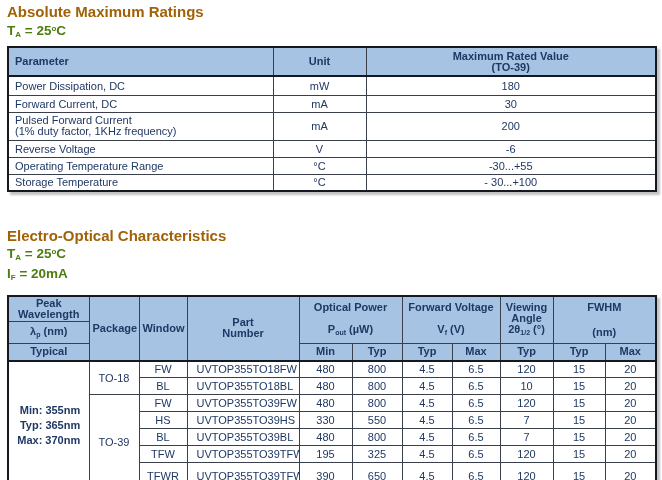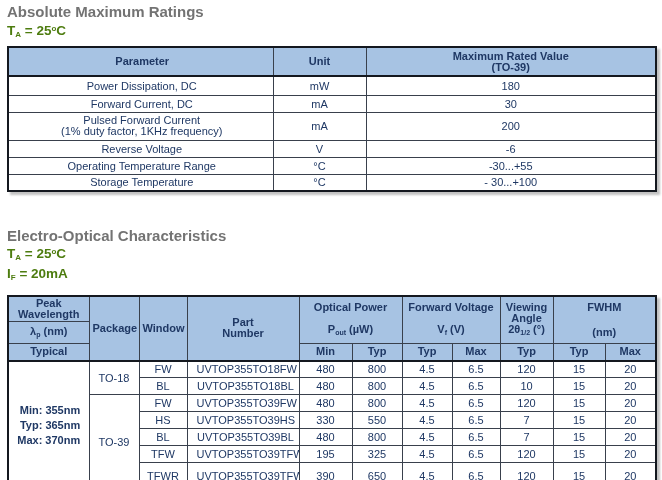--- a/index.html
+++ b/index.html
@@ -1,21 +1,21 @@
 <!DOCTYPE html>
 <html><head>
 <meta charset="utf-8">
 <style>
   * { margin:0; padding:0; box-sizing:border-box; }
   body { background:#e8e8e8; font-family:"Liberation Sans", sans-serif; }
   .page {
     position:relative; width:662px; height:480px; background:#ffffff;
     color:#1f3864; overflow:hidden;
   }
-  .sec-title { position:absolute; left:7px; font-size:15px; font-weight:bold; color:#737373; }
+  .sec-title { position:absolute; left:7px; font-size:15px; font-weight:bold; color:#a16207; }
   .cond-line { position:absolute; left:7px; font-size:13.5px; font-weight:bold; color:#4d7c0f; }
   sub.sm { font-size:8px; vertical-align:-2px; font-weight:bold; }
   sup.sm { font-size:8px; vertical-align:4px; font-weight:bold; }
   th sub, td sub { font-size:7px; vertical-align:-2px; }
 
   table {
     position:absolute; left:7px; border-collapse:collapse; table-layout:fixed;
     width:648px; font-size:11px; color:#1f3864;
     border:2px solid #14181f;
     box-shadow:3px 3px 2px rgba(120,120,120,0.45);
@@ -23,21 +23,21 @@
   }
   #table-abs { top:46px; }
   #table-eo  { top:295px; }
   th, td { border:1px solid #39404c; overflow:hidden; }
   th {
     background:#a7c3e3; font-weight:bold; text-align:center; vertical-align:middle;
     padding:1px 3px; line-height:11px;
   }
   td { text-align:center; vertical-align:middle; padding:1px 4px; line-height:12px; }
   .hdr-bottom { border-bottom:2px solid #14181f; }
-  .left { text-align:center; padding-left:6px; }
+  .left { text-align:left; padding-left:6px; }
   .stack div { line-height:11px; }
   .group-cell { vertical-align:middle; }
   .group-inner { display:flex; flex-direction:column; justify-content:space-between; height:38px; padding:1px 0; }
   .wl-cell { font-weight:bold; }
   .wl-inner { display:inline-block; text-align:right; line-height:15px; }
 </style>
 </head>
 <body>
 
 <div class="page">

